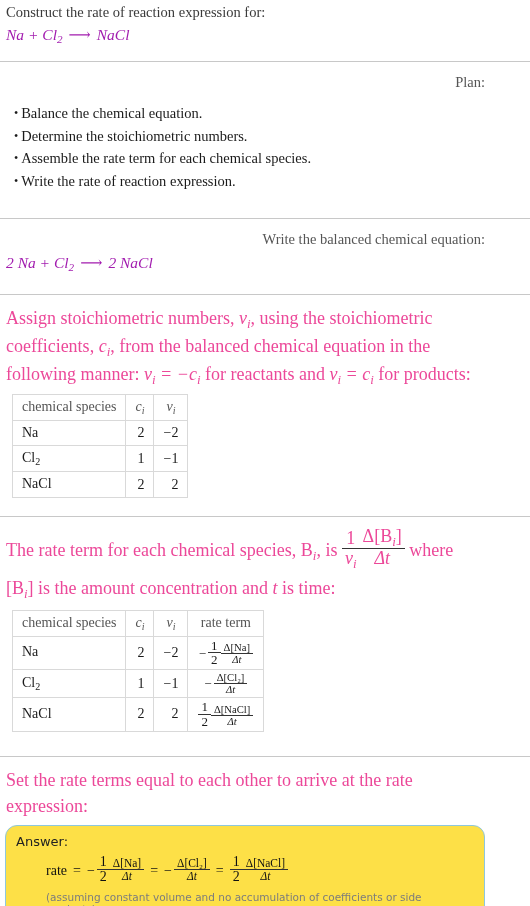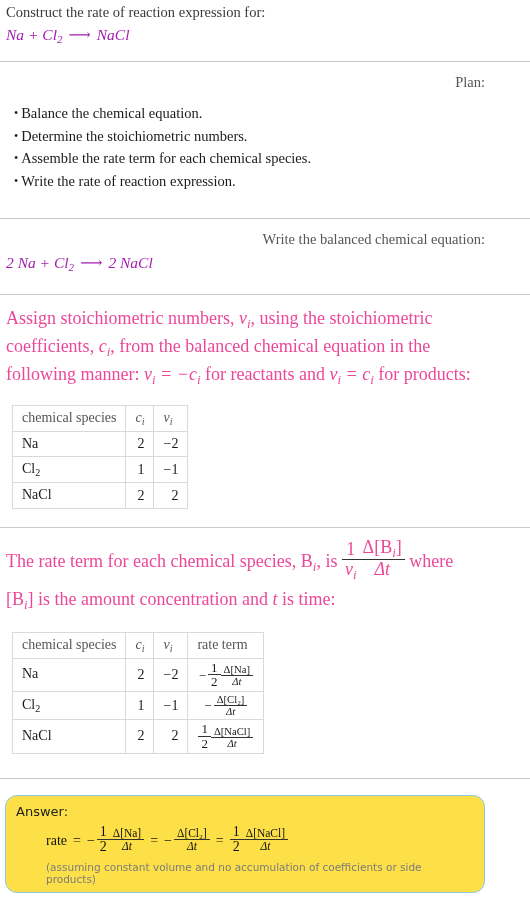--- a/index.html
+++ b/index.html
@@ -75,36 +75,36 @@
     display: block;
     border-top: 1px solid #333;
     padding: 0 3px;
   }
   .frac.small { font-size: 0.82em; }
   .minus { padding-right: 2px; }
 
   
   table.ctab {
     border-collapse: collapse;
-    margin: 15px 0 0 6px;
+    margin: 4px 0 0 6px;
     background: #fff;
   }
   table.ctab td, table.ctab th {
     border: 1px solid #d9d9d9;
     font-weight: normal;
     font-size: 14px;
     padding: 4px 9px;
     color: #1a1a1a;
     white-space: nowrap;
   }
   table.ctab th {
     color: #555;
     text-align: left;
   }
-  table.ctab th.c, table.ctab td.c { text-align: left; }
+  table.ctab th.c, table.ctab td.c { text-align: center; }
   table.ctab td.num { text-align: right; }
   table.ctab td.species { text-align: left; }
   table.ctab td.rate { text-align: center; font-size: 13px; padding: 2px 10px; }
 
   .note {
     font-family: "DejaVu Sans", "Liberation Sans", sans-serif;
     font-size: 10.5px;
     color: #555;
     padding-left: 6px;
   }
@@ -247,20 +247,23 @@
       </tr>
     </tbody>
       </table>
 
     <div class="spacer-6"></div>
   </div>
   <div class="spacer-18"></div>
   <div class="rule"></div>
 
   <div class="spacer-10"></div>
+  <div class="sec">
+    <div class="body-text">Set the rate terms equal to each other to arrive at the rate expression:</div>
+  </div>
   <div class="spacer-6"></div>
 
   <div class="answer-wrap">
     <div class="answer">
       <div class="answer-title">Answer:</div>
       <div class="answer-eq"><span>rate</span><span class="eqsign">=</span><span class="minus">−</span><span class="frac"><span class="num">1</span><span class="den">2</span></span><span class="frac small"><span class="num">Δ[Na]</span><span class="den ital">Δt</span></span><span class="eqsign">=</span><span class="minus">−</span><span class="frac small"><span class="num">Δ[Cl₂]</span><span class="den ital">Δt</span></span><span class="eqsign">=</span><span class="frac"><span class="num">1</span><span class="den">2</span></span><span class="frac small"><span class="num">Δ[NaCl]</span><span class="den ital">Δt</span></span></div>
       <div class="answer-note">(assuming constant volume and no accumulation of coefficients or side products)</div>
     </div>
   </div>
 

